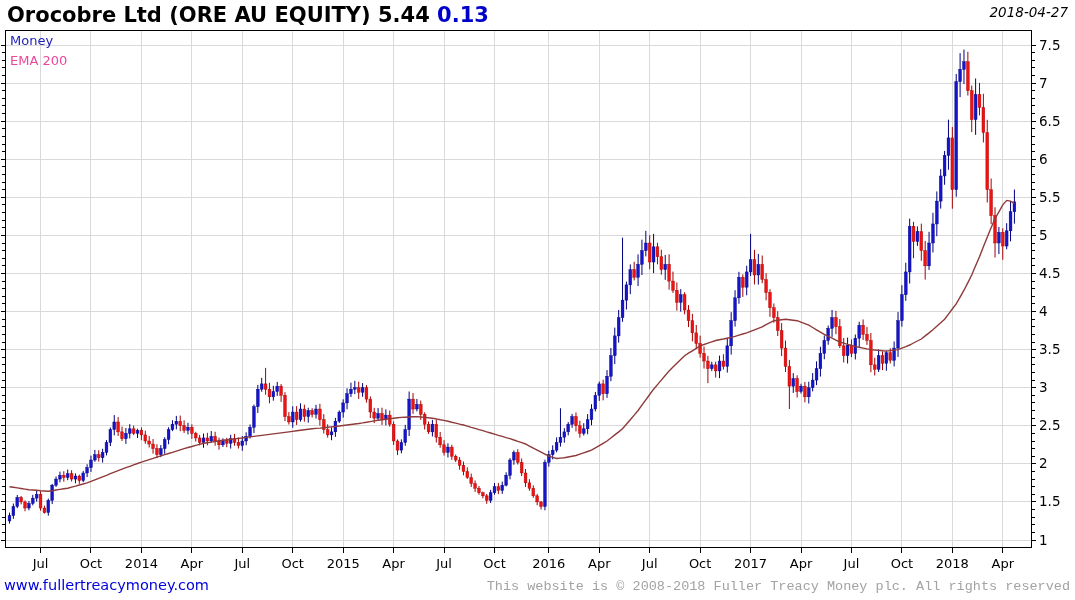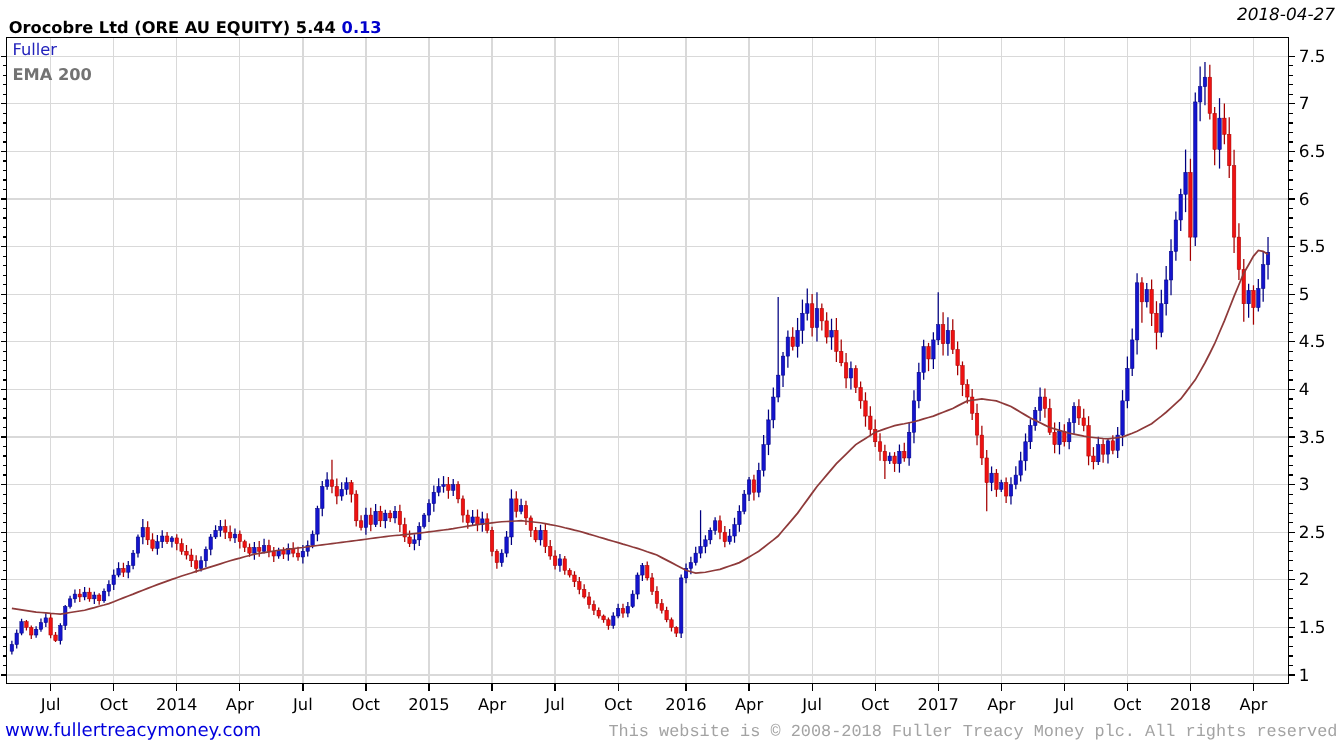--- a/index.html
+++ b/index.html
@@ -1,22 +1,22 @@
 <!DOCTYPE html>
 <html><head>
 <meta charset="utf-8">
 <style>
   html,body{margin:0;padding:0;background:#ffffff;}
   .page{position:relative;width:1075px;height:600px;background:#fff;overflow:hidden;
         font-family:"DejaVu Sans","Liberation Sans",sans-serif;}
-  .hdr-title{position:absolute;left:7px;top:3px;font-size:13px;font-weight:bold;color:#000;white-space:nowrap;margin-top:12px;}
+  .hdr-title{position:absolute;left:7px;top:3px;font-size:21px;font-weight:bold;color:#000;white-space:nowrap;}
   .hdr-title .chg{color:#0000cc;}
   .hdr-date{position:absolute;right:7px;top:4px;font-size:13.5px;color:#000;font-style:italic;}
   .legend-weekly{position:absolute;left:10px;top:33px;font-size:13px;color:#2222bb;}
-  .legend-ema{position:absolute;left:10px;top:53px;font-size:13px;color:#737373;font-weight:bold;}
+  .legend-ema{position:absolute;left:10px;top:53px;font-size:13px;color:#ec4899;}
   svg.chart{position:absolute;left:0;top:0;}
   .footer-link{position:absolute;left:4px;top:577px;font-size:14.5px;color:#0000dd;text-decoration:none;cursor:pointer;}
   .footer-copy{position:absolute;right:5px;top:579px;font-size:13.5px;color:#a3a3a3;font-family:Liberation Mono, monospace;}
 </style>
 </head>
 <body>
 
 <div class="page">
 
   <div class="hdr-title">
@@ -763,19 +763,19 @@
       <line x1="851.4599999999999" y1="547" x2="851.4599999999999" y2="553" stroke="#000000" stroke-width="1" shape-rendering="crispEdges"></line>
       <text x="851.4599999999999" y="568" text-anchor="middle" font-size="13" font-family="DejaVu Sans, Liberation Sans, sans-serif" fill="#000000">Jul</text>
       <line x1="901.9" y1="547" x2="901.9" y2="553" stroke="#000000" stroke-width="1" shape-rendering="crispEdges"></line>
       <text x="901.9" y="568" text-anchor="middle" font-size="13" font-family="DejaVu Sans, Liberation Sans, sans-serif" fill="#000000">Oct</text>
       <line x1="952.3399999999999" y1="547" x2="952.3399999999999" y2="553" stroke="#000000" stroke-width="1" shape-rendering="crispEdges"></line>
       <text x="952.3399999999999" y="568" text-anchor="middle" font-size="13" font-family="DejaVu Sans, Liberation Sans, sans-serif" fill="#000000">2018</text>
       <line x1="1002.78" y1="547" x2="1002.78" y2="553" stroke="#000000" stroke-width="1" shape-rendering="crispEdges"></line>
       <text x="1002.78" y="568" text-anchor="middle" font-size="13" font-family="DejaVu Sans, Liberation Sans, sans-serif" fill="#000000">Apr</text>
     </svg>
 
-  <div class="legend-weekly">Fuller</div>
+  <div class="legend-weekly">Money</div>
   <div class="legend-ema">EMA 200</div>
 
   <a class="footer-link">www.fullertreacymoney.com</a>
   <div class="footer-copy">This website is © 2008-2018 Fuller Treacy Money plc. All rights reserved</div>
 
 </div>
 
 </body></html>

